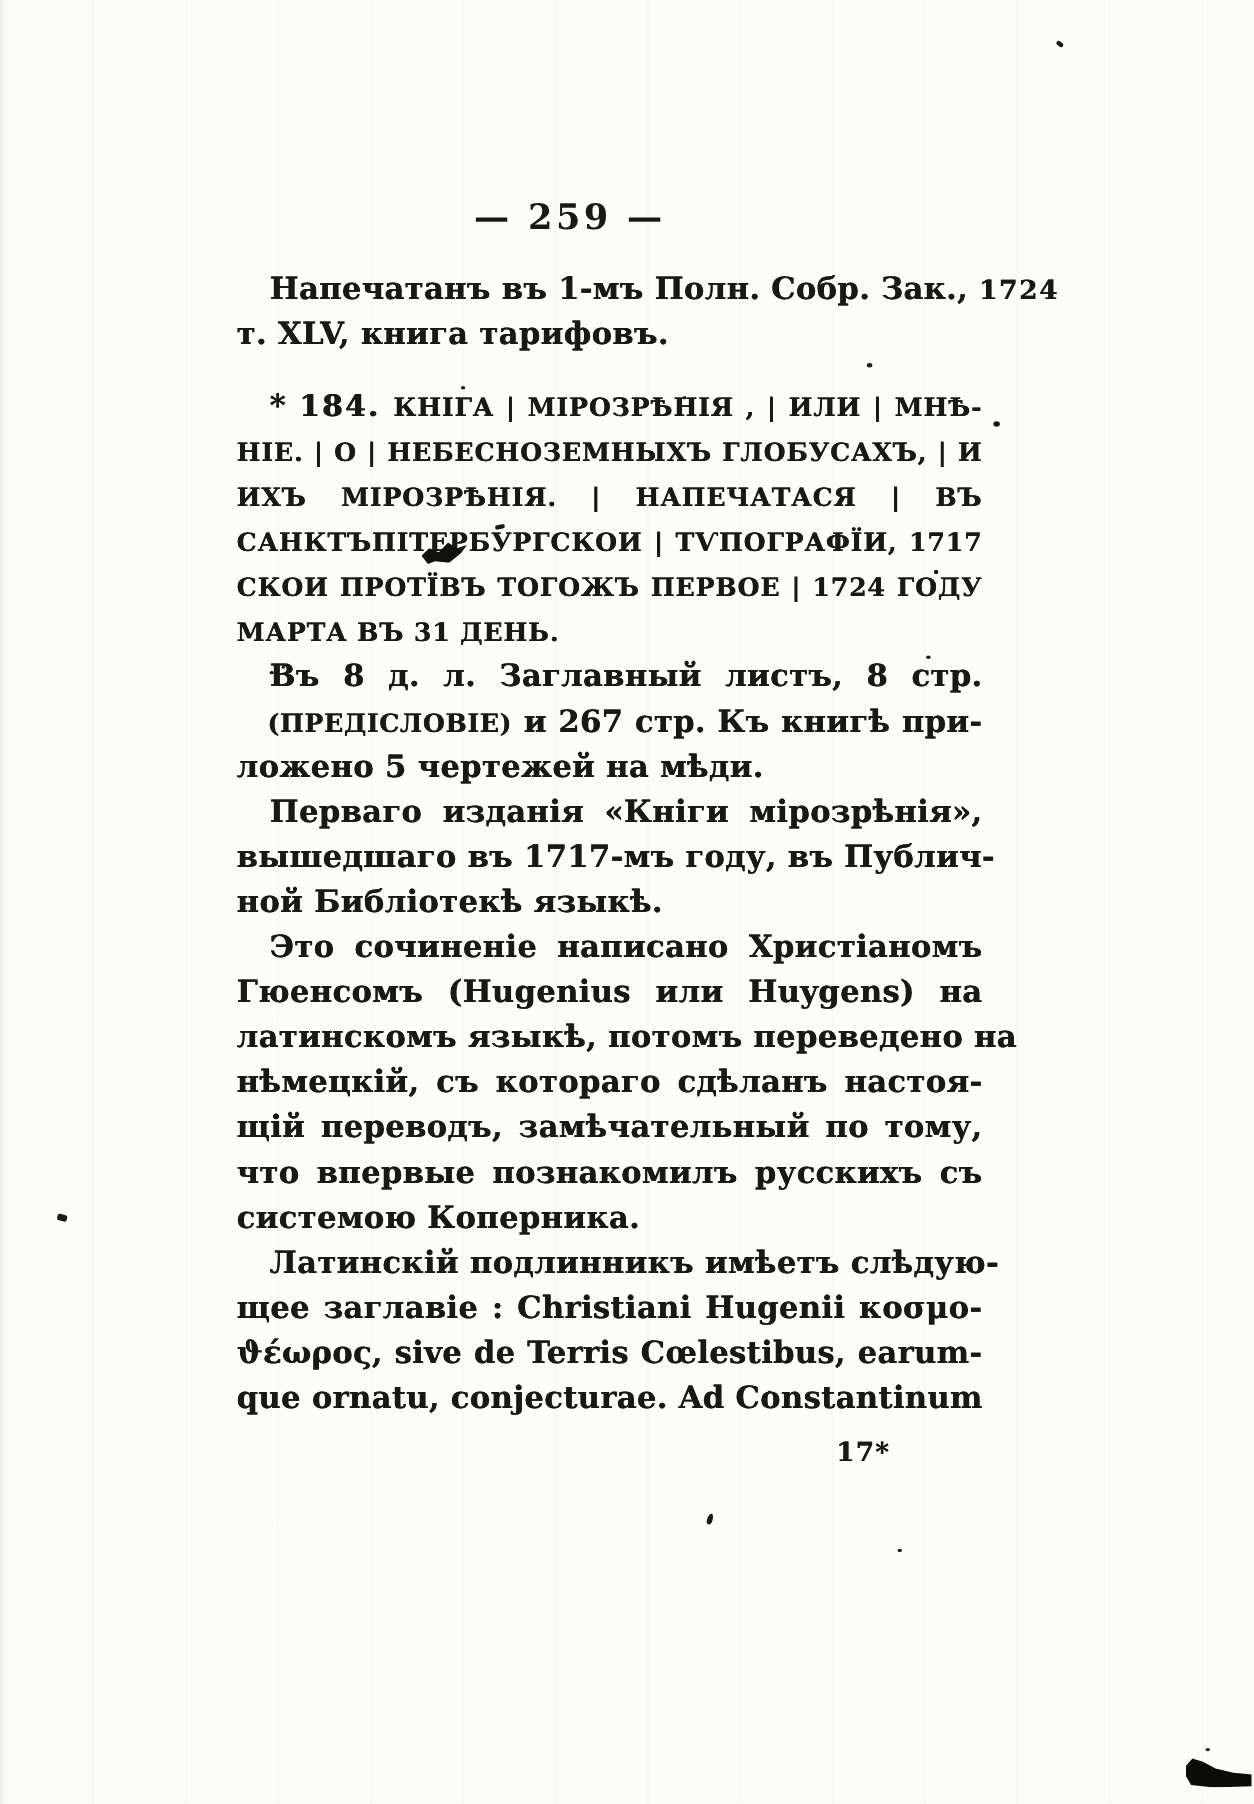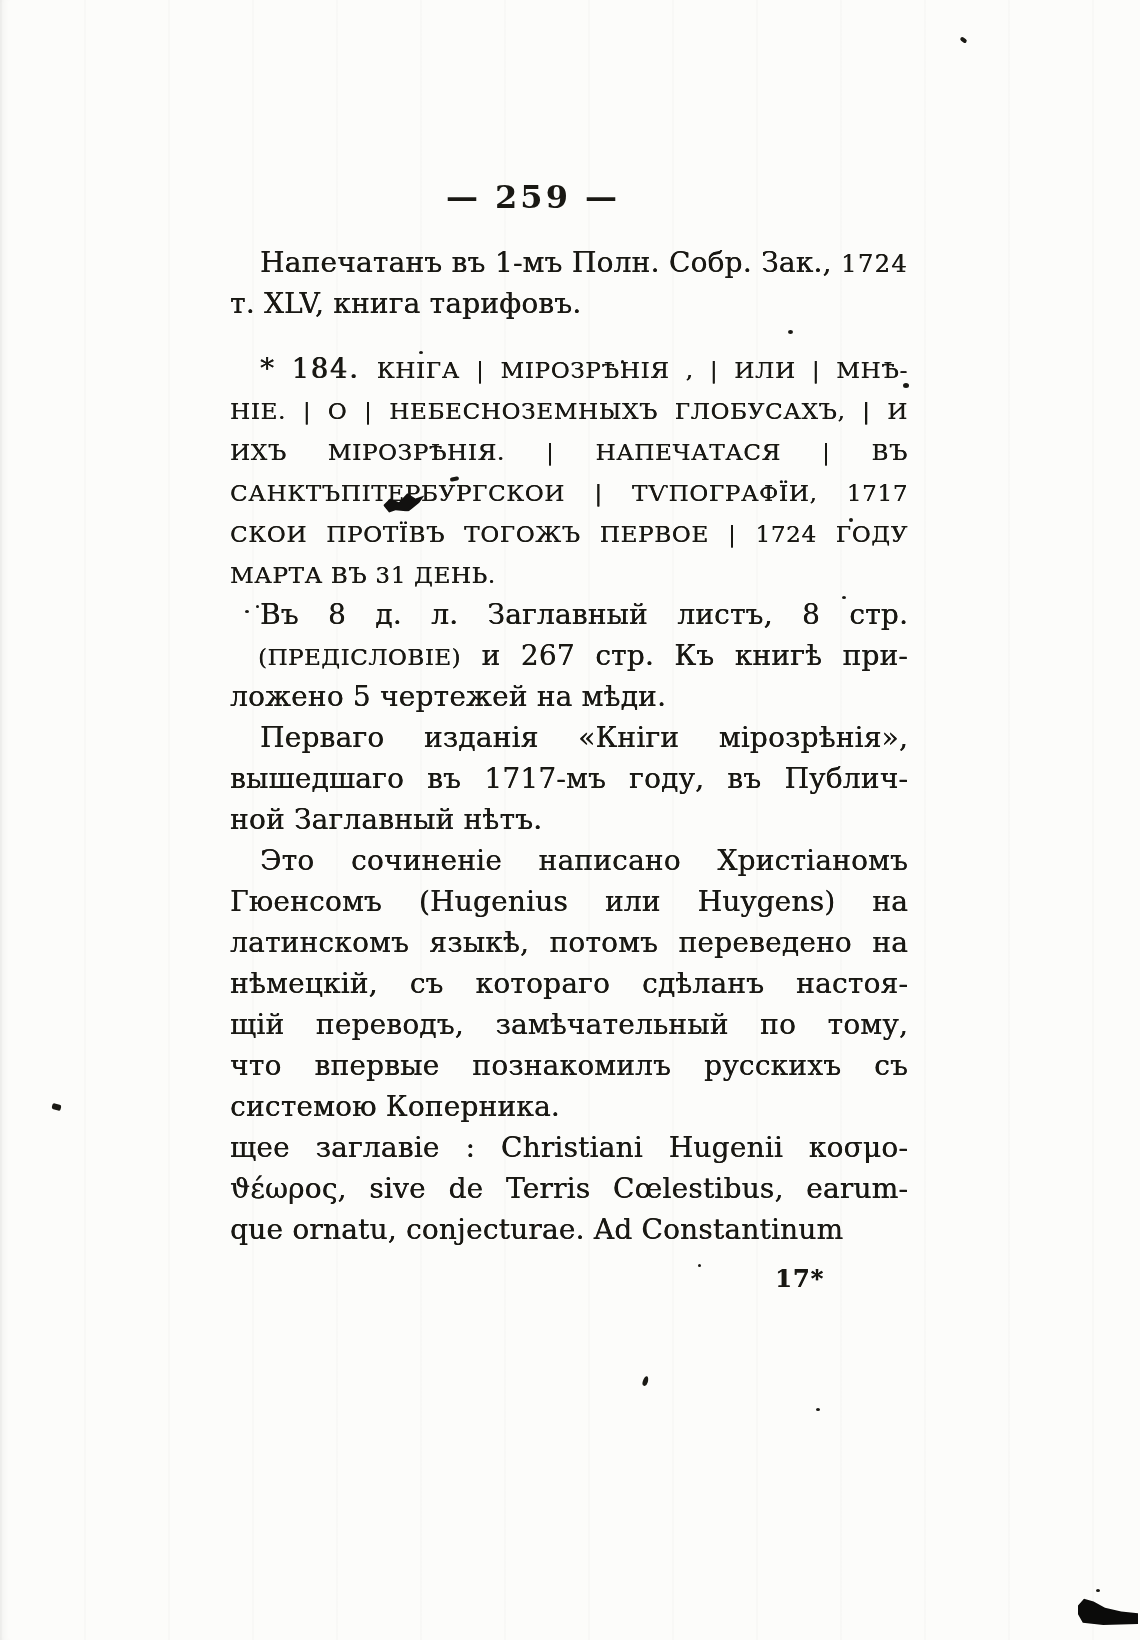--- a/index.html
+++ b/index.html
@@ -8,33 +8,33 @@
     width:1140px; height:1640px;
     background-color:#fcfcfa;
     background-image:repeating-linear-gradient(90deg,
       rgba(0,0,0,0.016) 0px, rgba(0,0,0,0.016) 2px,
       rgba(0,0,0,0) 2px, rgba(0,0,0,0) 84px);
     font-family:"DejaVu Serif", serif;
     color:#191813;
     overflow:hidden;
     box-shadow:inset 8px 0 10px -8px rgba(0,0,0,0.10);
   }
-  .textblock { position:absolute; left:230px; top:178px; width:678px; }
+  .textblock { position:absolute; left:215px; top:178px; width:678px; }
   .pagenum {
     text-align:center; transform:translateX(-36px);
     font-size:32px; font-weight:bold; letter-spacing:3px;
     line-height:38px; height:38px; white-space:nowrap;
   }
   .para { margin:0; padding:0; }
   .para-imprint { margin-top:26px; }
   .para-entry   { margin-top:24px; }
   .line {
     white-space:nowrap;
     text-align:justify; text-align-last:justify;
-    font-weight:normal; font-size:28px;
+    font-weight:bold; font-size:28px;
     line-height:41px; height:41px;
     letter-spacing:0.2px;
     text-shadow:0.3px 0 0 currentColor;
   }
   .line.short { text-align-last:left; }
   .indent { text-indent:30px; }
   .caps .t { font-size:23px; letter-spacing:0.7px; }
   .entry-star { font-size:28px; }
   .entry-num {
     font-size:27px; letter-spacing:2px;
@@ -85,34 +85,35 @@
 
     <div class="para">
       <div class="line indent">Въ 8 д. л. Заглавный листъ, 8 стр.</div>
       <div class="line"><span class="sc">(предісловіе)</span> <span>и 267 стр. Къ книгѣ при-</span></div>
       <div class="line short">ложено 5 чертежей на мѣди.</div>
     </div>
 
     <div class="para">
       <div class="line indent">Перваго изданія «Кніги мірозрѣнія»,</div>
       <div class="line">вышедшаго въ 1717-мъ году, въ Публич-</div>
-      <div class="line short">ной Заглавный нѣтъ.</div>
+      <div class="line short">ной Библіотекѣ языкѣ.</div>
     </div>
 
     <div class="para">
       <div class="line indent">Это сочиненіе написано Христіаномъ</div>
       <div class="line">Гюенсомъ (Hugenius или Huygens) на</div>
       <div class="line">латинскомъ языкѣ, потомъ переведено на</div>
       <div class="line">нѣмецкій, съ котораго сдѣланъ настоя-</div>
       <div class="line">щій переводъ, замѣчательный по тому,</div>
       <div class="line">что впервые познакомилъ русскихъ съ</div>
       <div class="line short">системою Коперника.</div>
     </div>
 
     <div class="para">
+      <div class="line indent">Латинскій подлинникъ имѣетъ слѣдую-</div>
       <div class="line">щее заглавіе : Christiani Hugenii κοσμο-</div>
       <div class="line">ϑέωρος, sive de Terris Cœlestibus, earum-</div>
       <div class="line short">que ornatu, conjecturae. Ad Constantinum</div>
     </div>
 
     <div class="sig">17*</div>
 
   </div>
 
   <div class="speck" style="left:960px; top:38px; width:7px; height:4px; border-radius:2px; transform:rotate(38deg);"></div>

